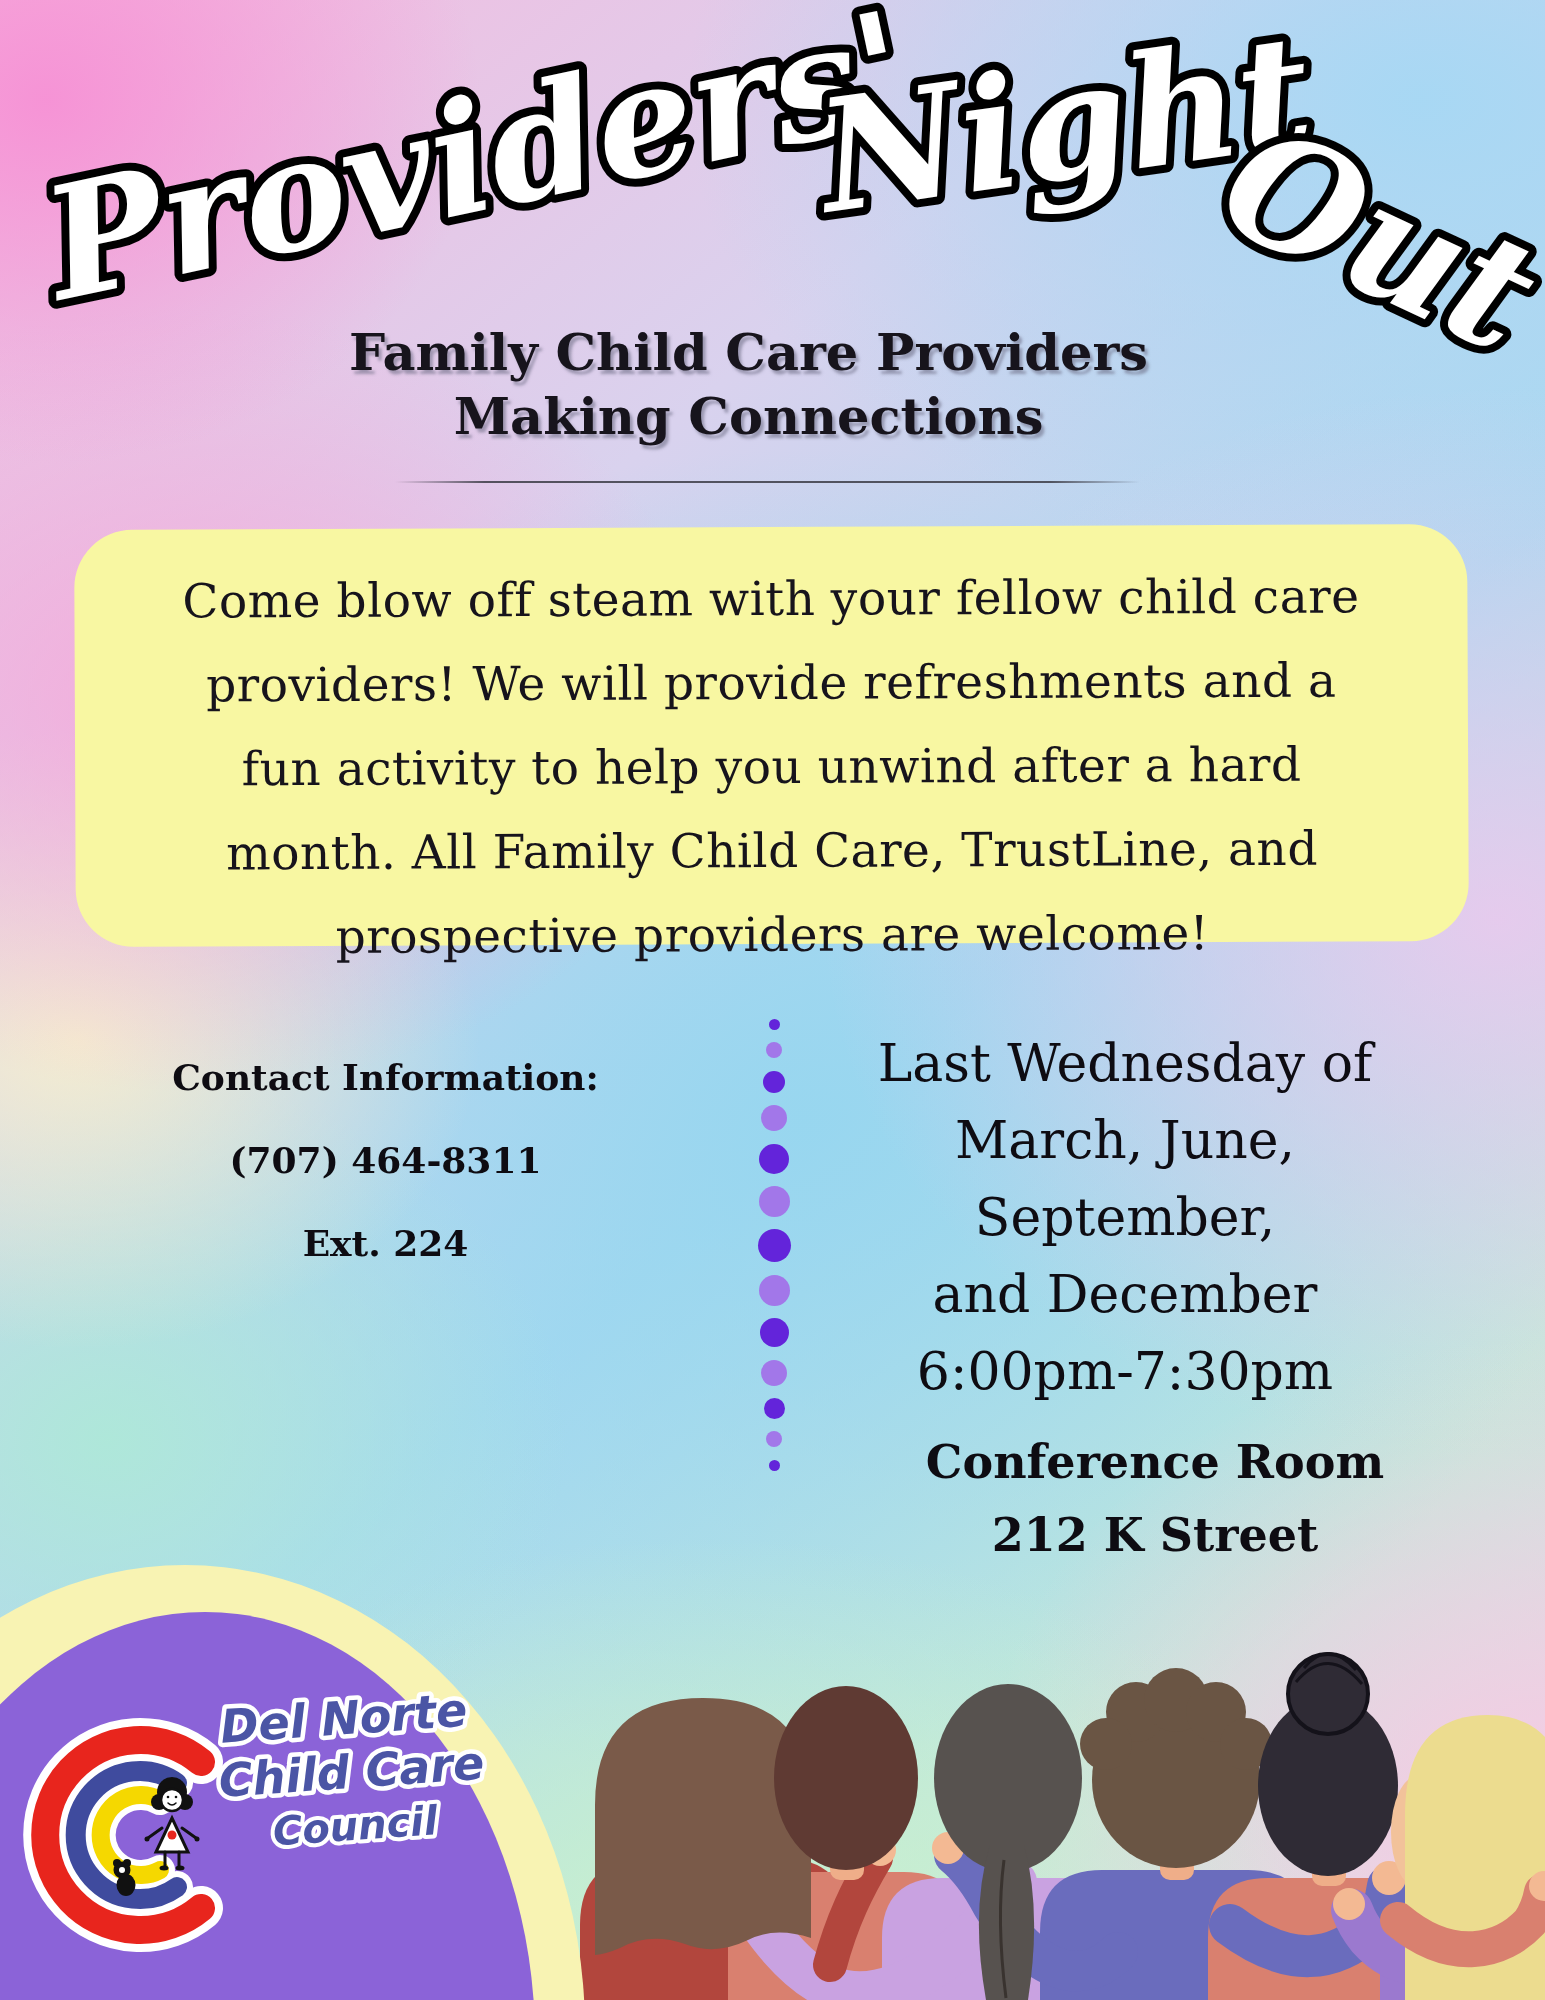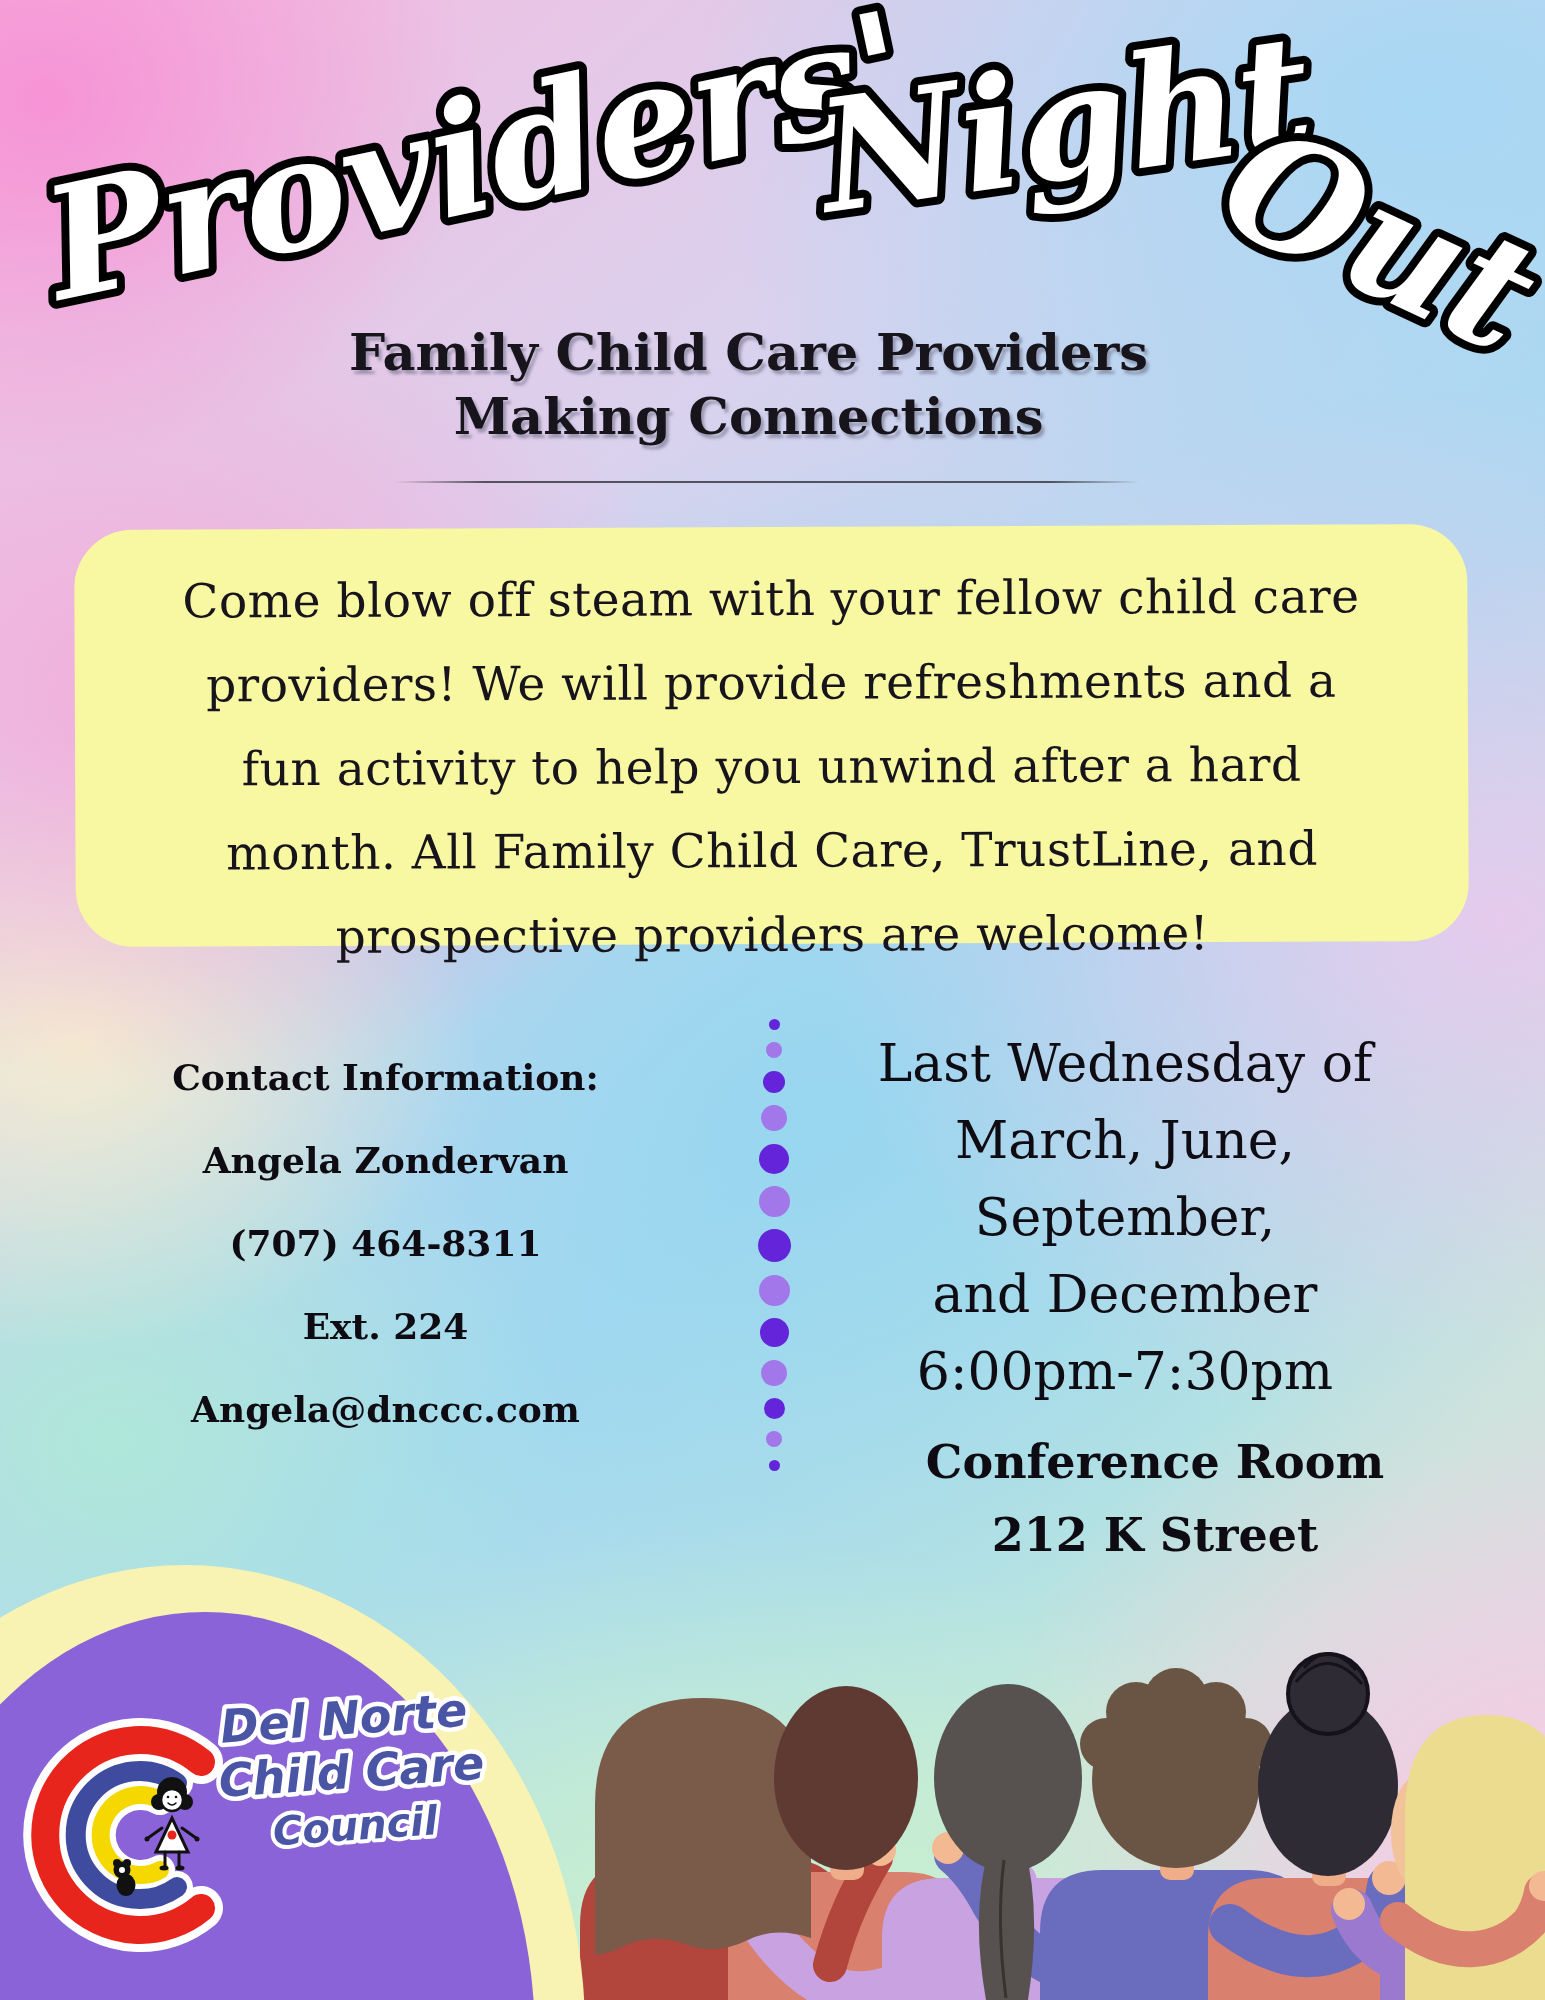--- a/index.html
+++ b/index.html
@@ -88,24 +88,22 @@
   <div class="desc-box" style="background: rgb(248, 247, 162);">
     <div class="line">Come blow off steam with your fellow child care</div>
     <div class="line">providers! We will provide refreshments and a</div>
     <div class="line">fun activity to help you unwind after a hard</div>
     <div class="line">month. All Family Child Care, TrustLine, and</div>
     <div class="line">prospective providers are welcome!</div>
   </div>
 
   <div class="contact-block">
     <div>Contact Information:</div>
-    <div>Angela Zondervan</div>
     <div>(707) 464-8311</div>
     <div>Ext. 224</div>
-    <div>Angela@dnccc.com</div>
   </div>
 
   <div class="dot-column">
       <span class="dot" style="width: 11px; height: 11px; background: rgb(99, 36, 218);"></span>
       <span class="dot" style="width: 16px; height: 16px; background: rgb(162, 119, 233);"></span>
       <span class="dot" style="width: 22px; height: 22px; background: rgb(99, 36, 218);"></span>
       <span class="dot" style="width: 26px; height: 26px; background: rgb(162, 119, 233);"></span>
       <span class="dot" style="width: 30px; height: 30px; background: rgb(99, 36, 218);"></span>
       <span class="dot" style="width: 31px; height: 31px; background: rgb(162, 119, 233);"></span>
       <span class="dot" style="width: 33px; height: 33px; background: rgb(99, 36, 218);"></span>

